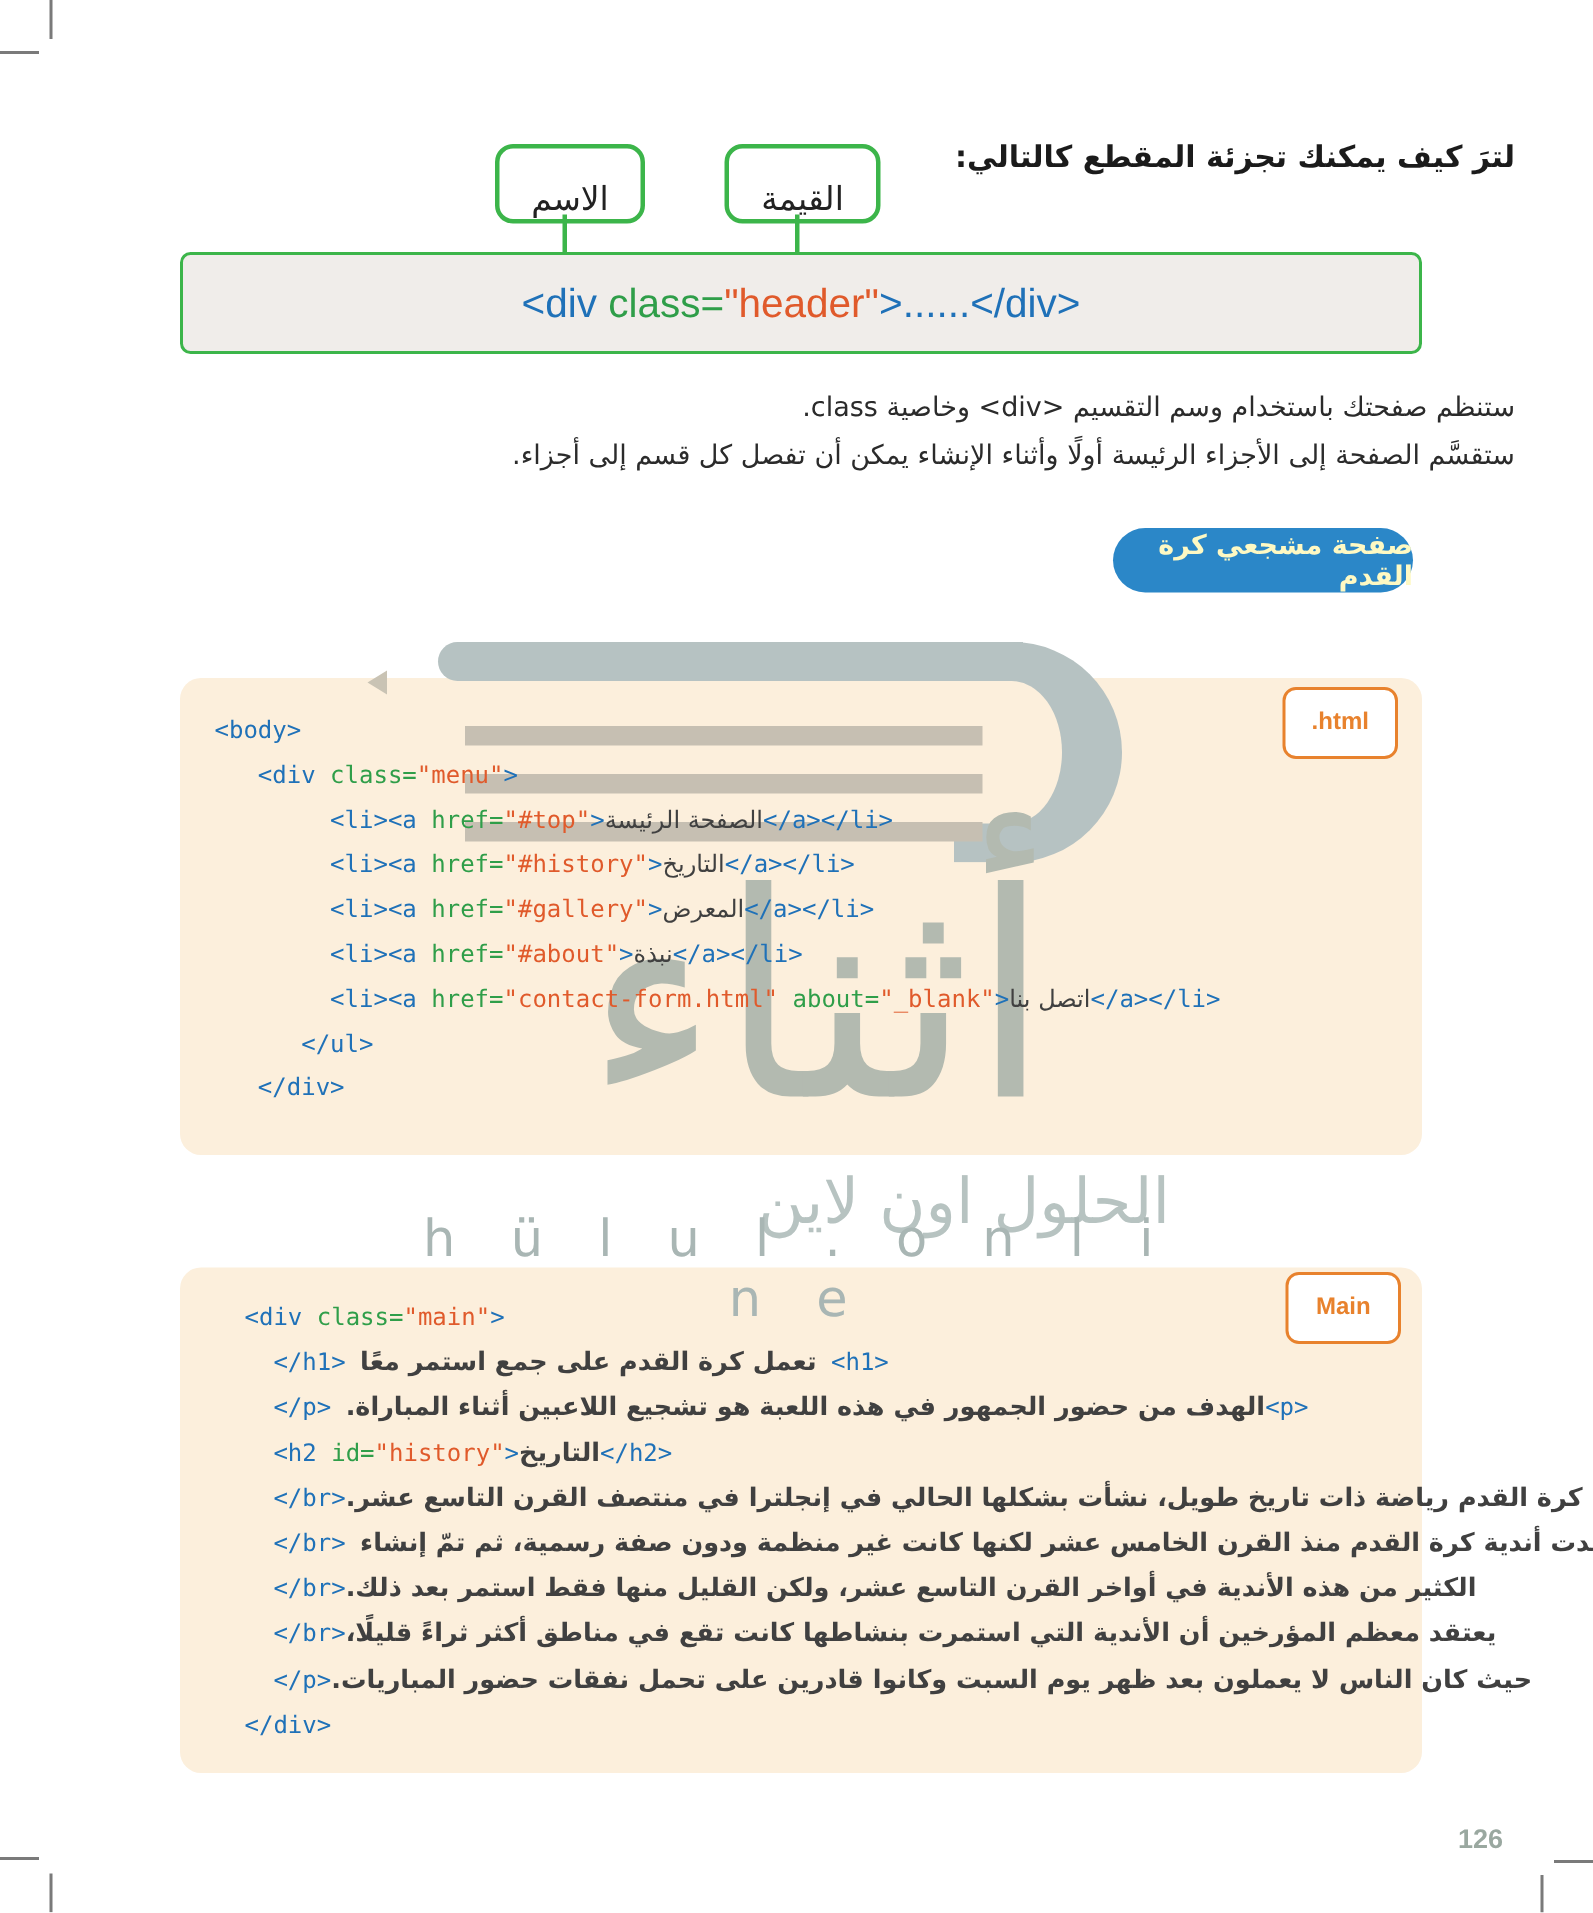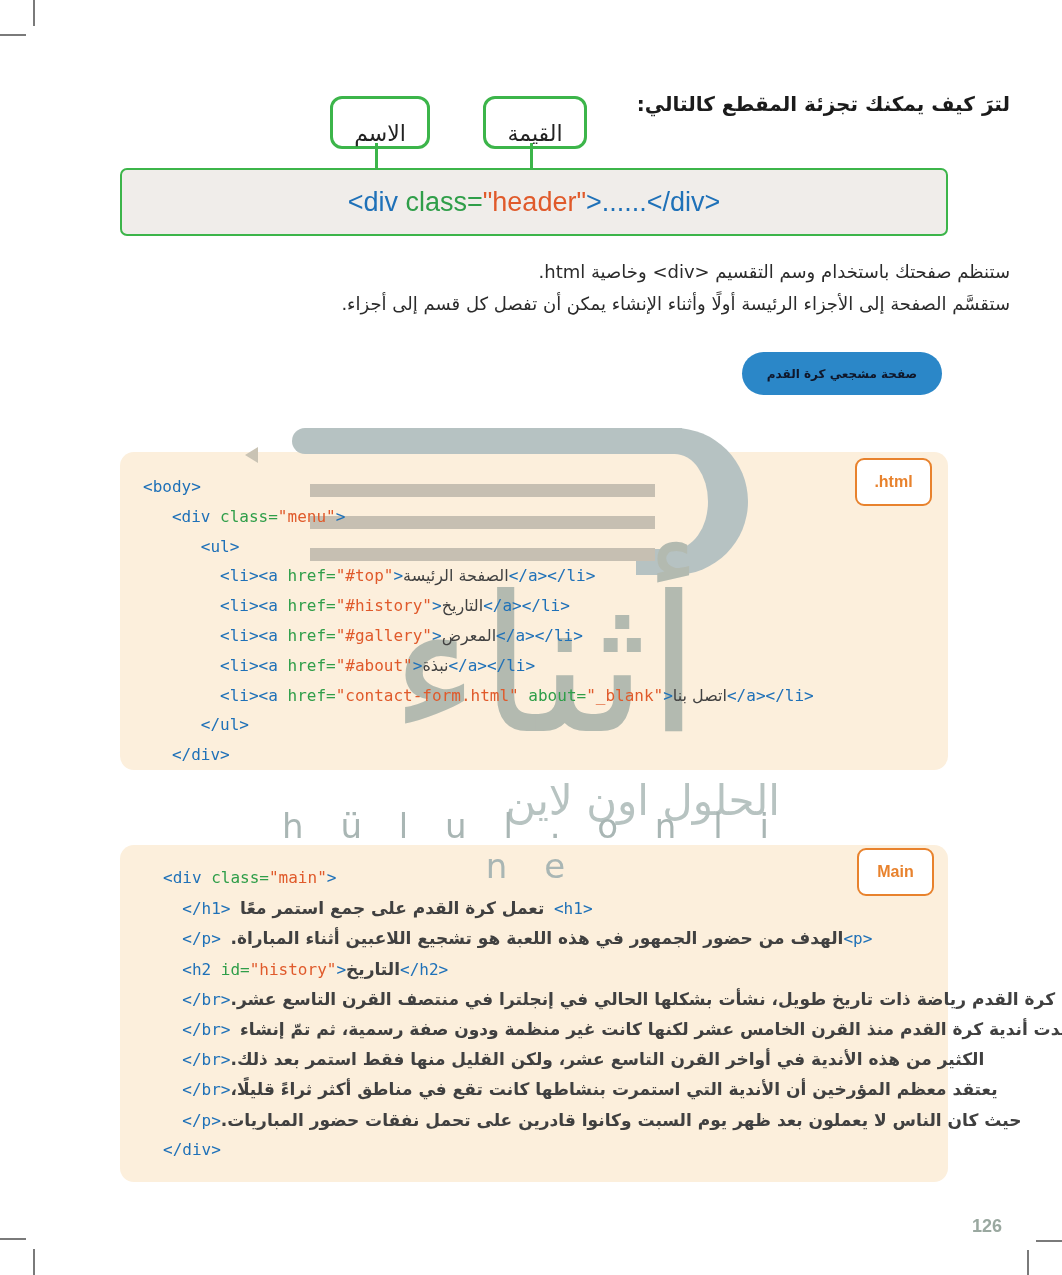--- a/index.html
+++ b/index.html
@@ -22,21 +22,21 @@
   .connector{position:absolute;width:3px;background:#3cb54a;}
 
   
   .demo-box{position:absolute;left:120px;top:168px;width:824px;height:64px;background:#f0edea;
             border:2.5px solid #3cb54a;border-radius:7px;display:flex;align-items:center;
             justify-content:center;font-family:"Liberation Sans",sans-serif;font-size:27px;}
   .demo-box .code-line{white-space:pre;}
 
   
   .badge{position:absolute;left:742px;top:352px;width:200px;height:43px;background:#2b87c8;
-         border-radius:22px;color:#0f172a;font-size:12px;font-weight:bold;display:flex;
+         border-radius:22px;color:#fef9c3;font-size:18px;font-weight:bold;display:flex;
          align-items:center;justify-content:center;direction:rtl;}
 
   
   .flabel{position:absolute;width:73px;height:44px;background:#fff;border:2.5px solid #e8822d;
           border-radius:9px;color:#e8822d;font-size:16px;font-weight:600;display:flex;
           align-items:center;justify-content:center;font-family:"Liberation Sans",sans-serif;z-index:6;margin-top:28px;}
 
   
   .code-block{position:absolute;left:120px;width:828px;background:#fcefdc;border-radius:14px;z-index:1;}
   .code-lines{position:absolute;z-index:4;font-family:"DejaVu Sans Mono",monospace;font-size:16px;color:#1f71b8;}
@@ -92,21 +92,21 @@
     <span>القيمة</span>
   </div>
   <div class="connector" style="left:375px;top:143px;height:40px;"></div>
   <div class="connector" style="left:530px;top:143px;height:40px;"></div>
 
   <div class="demo-box">
       <div class="code-line"><span class="seg tag">&lt;div </span><span class="seg attr">class=</span><span class="seg val">"header"</span><span class="seg tag">&gt;......&lt;/div&gt;</span></div>
     </div>
 
   <div class="intro">
-    <div><span>ستنظم صفحتك باستخدام وسم التقسيم </span><span class="ltr-embed">&lt;div&gt;</span><span> وخاصية html.</span></div>
+    <div><span>ستنظم صفحتك باستخدام وسم التقسيم </span><span class="ltr-embed">&lt;div&gt;</span><span> وخاصية class.</span></div>
     <div><span>ستقسَّم الصفحة إلى الأجزاء الرئيسة أولًا وأثناء الإنشاء يمكن أن تفصل كل قسم إلى أجزاء.</span></div>
   </div>
 
   <div class="badge">
     <span>صفحة مشجعي كرة القدم</span>
   </div>
 
   <div class="code-block" style="top:452px;height:318px;"></div>
 
   <div class="wm wm-tri"></div>
@@ -115,21 +115,20 @@
   <div class="wm wm-bar" style="top:484px;"></div>
   <div class="wm wm-bar" style="top:516px;"></div>
   <div class="wm wm-bar" style="top:548px;"></div>
   <div class="wm wm-glyph">أثناء</div>
   <div class="wm wm-ar">الحلول اون لاين</div>
   <div class="wm wm-en">h ü l u l . o n l i n e</div>
 
   <div class="code-lines" id="menu-lines">
       <div class="code-line"><span class="seg tag">&lt;body&gt;</span></div>
       <div class="code-line"><span class="seg tag">   &lt;div </span><span class="seg attr">class=</span><span class="seg val">"menu"</span><span class="seg tag">&gt;</span></div>
-      <div class="code-line"><span class="seg tag">      &lt;ul&gt;</span></div>
       <div class="code-line"><span class="seg tag">        &lt;li&gt;&lt;a </span><span class="seg attr">href=</span><span class="seg val">"#top"</span><span class="seg tag">&gt;</span><span class="seg ar">الصفحة الرئيسة</span><span class="seg tag">&lt;/a&gt;&lt;/li&gt;</span></div>
       <div class="code-line"><span class="seg tag">        &lt;li&gt;&lt;a </span><span class="seg attr">href=</span><span class="seg val">"#history"</span><span class="seg tag">&gt;</span><span class="seg ar">التاريخ</span><span class="seg tag">&lt;/a&gt;&lt;/li&gt;</span></div>
       <div class="code-line"><span class="seg tag">        &lt;li&gt;&lt;a </span><span class="seg attr">href=</span><span class="seg val">"#gallery"</span><span class="seg tag">&gt;</span><span class="seg ar">المعرض</span><span class="seg tag">&lt;/a&gt;&lt;/li&gt;</span></div>
       <div class="code-line"><span class="seg tag">        &lt;li&gt;&lt;a </span><span class="seg attr">href=</span><span class="seg val">"#about"</span><span class="seg tag">&gt;</span><span class="seg ar">نبذة</span><span class="seg tag">&lt;/a&gt;&lt;/li&gt;</span></div>
       <div class="code-line"><span class="seg tag">        &lt;li&gt;&lt;a </span><span class="seg attr">href=</span><span class="seg val">"contact-form.html"</span><span class="seg plain"> </span><span class="seg attr">about=</span><span class="seg val">"_blank"</span><span class="seg tag">&gt;</span><span class="seg ar">اتصل بنا</span><span class="seg tag">&lt;/a&gt;&lt;/li&gt;</span></div>
       <div class="code-line"><span class="seg tag">      &lt;/ul&gt;</span></div>
       <div class="code-line"><span class="seg tag">   &lt;/div&gt;</span></div>
     </div>
   <div class="flabel" style="left:855px;top:430px;">
     <span>.html</span>

